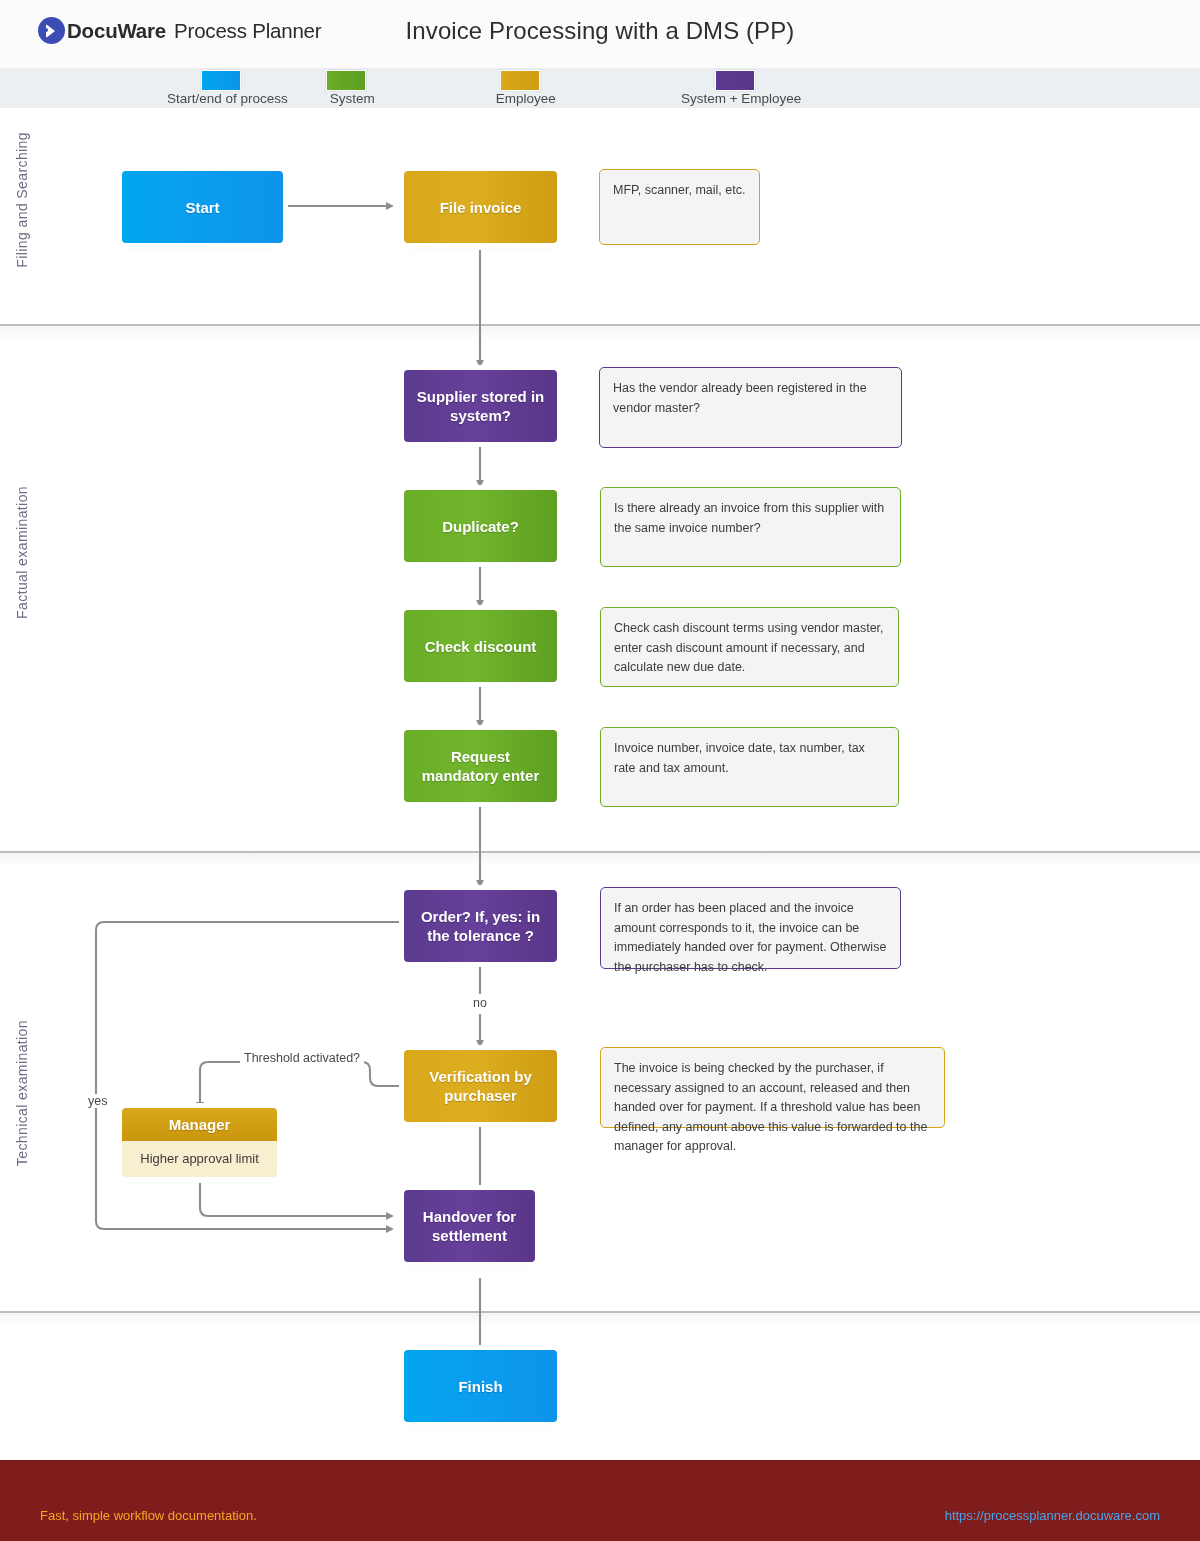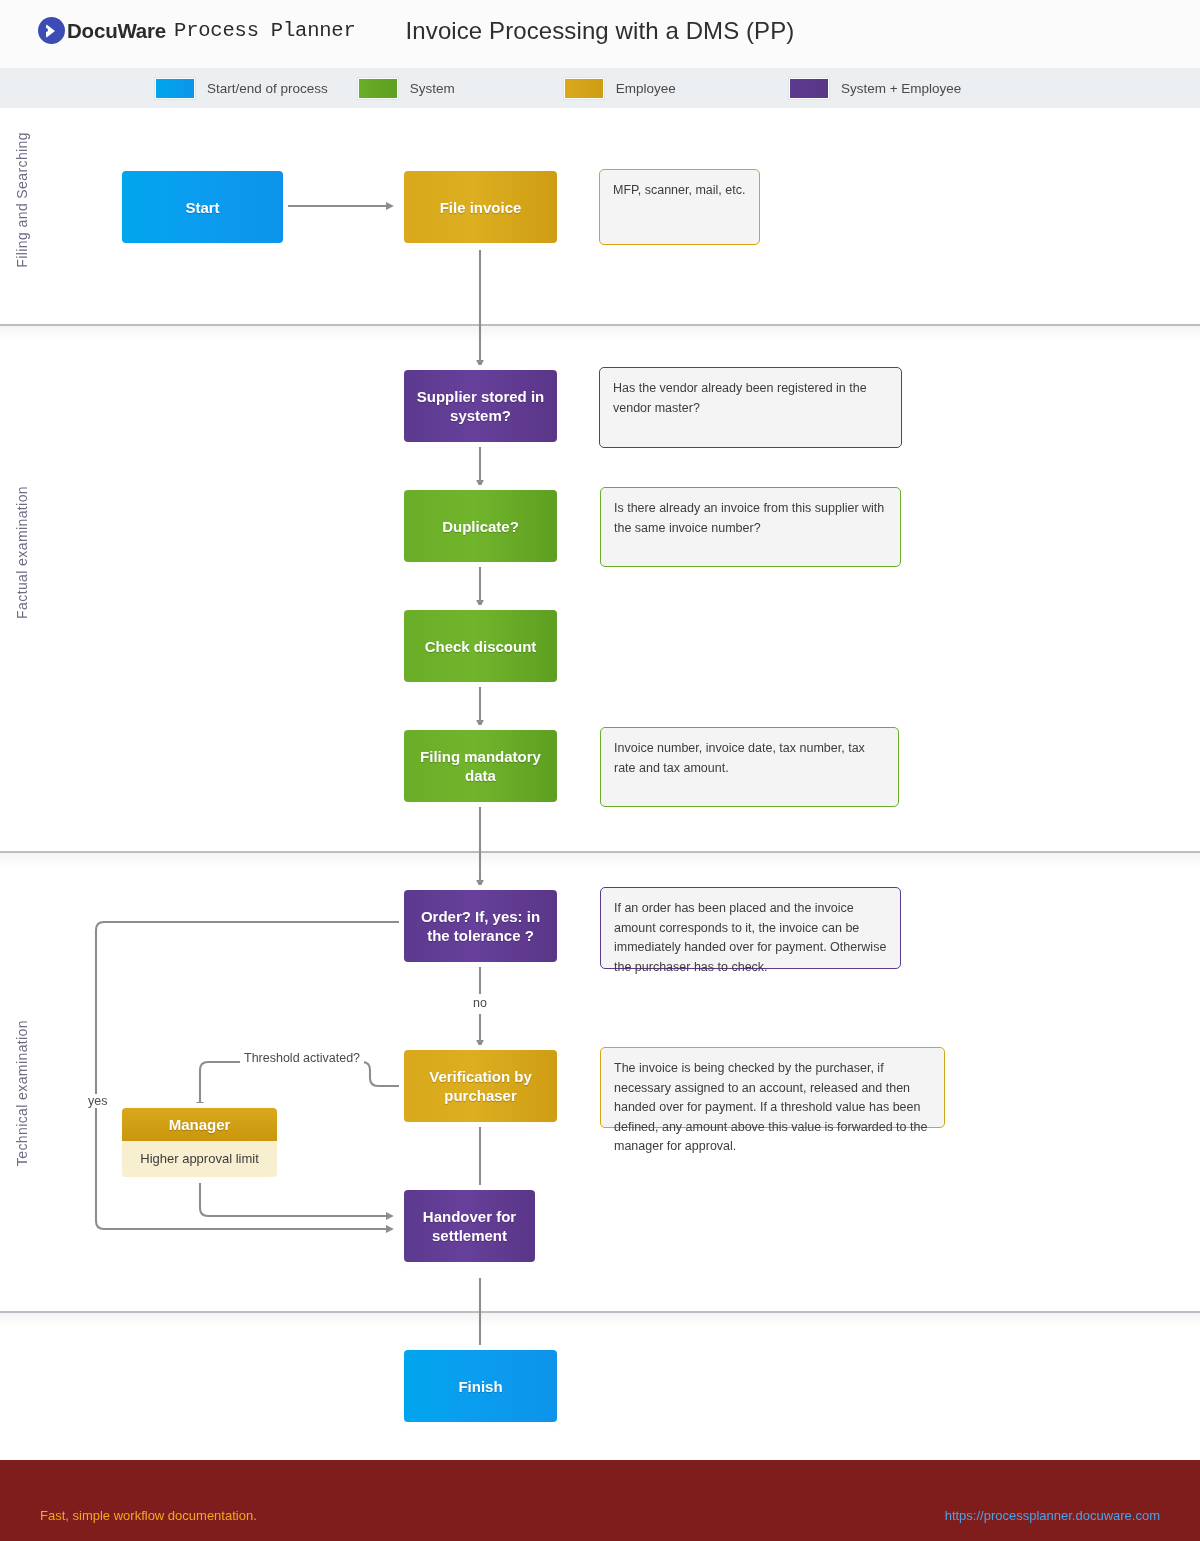--- a/index.html
+++ b/index.html
@@ -32,34 +32,34 @@
     border-left:9px solid #ffffff;
     border-top:7px solid transparent;
     border-bottom:7px solid transparent;
     border-radius:2px;
   }
   .logo-mark::after{
     content:"";position:absolute;left:5.5px;top:11px;
     width:4px;height:4px;border-radius:50%;background:#3b4db5;
   }
   .brand-bold{font-size:20.5px;font-weight:bold;color:#2b2b2b;letter-spacing:-0.2px;}
-  .brand-reg{font-size:20.5px;font-weight:normal;color:#2b2b2b;letter-spacing:-0.2px;margin-left:6px;font-family:Liberation Mono, monospace;}
+  .brand-reg{font-size:20.5px;font-weight:normal;color:#2b2b2b;letter-spacing:-0.2px;margin-left:6px;}
   .doc-title{
     position:absolute;left:0;top:17px;width:1200px;
     text-align:center;
     font-size:24px;color:#2f2f2f;font-weight:normal;letter-spacing:.1px;
   }
 
   
   .legend{
     position:absolute;left:0;top:68px;width:1200px;height:40px;
     background:#eceff1;
     display:flex;align-items:center;
   }
-  .legend-item{display:flex;align-items:center;}
+  .legend-item{display:flex;align-items:center;flex-direction:column;}
   .legend-swatch{
     width:38px;height:19px;border:1px solid #ffffff;
     box-shadow:0 0 0 1px rgba(0,0,0,.04);
   }
   .legend-label{font-size:13.5px;color:#4a4a4a;margin-left:12px;white-space:nowrap;}
 
   
   .canvas{
     position:absolute;left:0;top:108px;width:1200px;height:1352px;
     background:#ffffff;
@@ -245,41 +245,42 @@
   <div class="node n-blue" style="left:122px;top:63px;width:161px;height:72px;">Start</div>
 
   <div class="node n-gold" style="left:404px;top:63px;width:153px;height:72px;">File invoice</div>
 
   <div class="node n-purple" style="left:404px;top:262px;width:153px;height:72px;">Supplier stored in system?</div>
 
   <div class="node n-green" style="left:404px;top:382px;width:153px;height:72px;">Duplicate?</div>
 
   <div class="node n-green" style="left:404px;top:502px;width:153px;height:72px;">Check discount</div>
 
-  <div class="node n-green" style="left:404px;top:622px;width:153px;height:72px;">Filing mandatory data</div>
+  <div class="node n-green" style="left:404px;top:622px;width:153px;height:72px;">Request mandatory enter</div>
 
   <div class="node n-purple" style="left:404px;top:782px;width:153px;height:72px;">Order? If, yes: in the tolerance ?</div>
 
   <div class="node n-gold" style="left:404px;top:942px;width:153px;height:72px;">Verification by purchaser</div>
 
   <div class="node n-purple" style="left:404px;top:1082px;width:131px;height:72px;">Handover for settlement</div>
 
   <div class="node n-blue" style="left:404px;top:1242px;width:153px;height:72px;">Finish</div>
 
   <div class="manager-card" style="left:122px;top:1000px;width:155px;">
     <div class="manager-head">Manager</div>
     <div class="manager-body">Higher approval limit</div>
   </div>
 
   <div class="note note-gold" style="left:599px;top:61px;width:161px;height:76px;">MFP, scanner, mail, etc.</div>
 
   <div class="note note-purple" style="left:599px;top:259px;width:303px;height:81px;">Has the vendor already been registered in the vendor master?</div>
 
   <div class="note note-green" style="left:600px;top:379px;width:301px;height:80px;">Is there already an invoice from this supplier with the same invoice number?</div>
 
+  <div class="note note-green" style="left:600px;top:499px;width:299px;height:80px;">Check cash discount terms using vendor master, enter cash discount amount if necessary, and calculate new due date.</div>
 
   <div class="note note-green" style="left:600px;top:619px;width:299px;height:80px;">Invoice number, invoice date, tax number, tax rate and tax amount.</div>
 
   <div class="note note-purple" style="left:600px;top:779px;width:301px;height:82px;">If an order has been placed and the invoice amount corresponds to it, the invoice can be immediately handed over for payment. Otherwise the purchaser has to check.</div>
 
   <div class="note note-gold" style="left:600px;top:939px;width:345px;height:81px;">The invoice is being checked by the purchaser, if necessary assigned to an account, released and then handed over for payment. If a threshold value has been defined, any amount above this value is forwarded to the manager for approval.</div>
 
 </div>
 
 <div class="footer">

